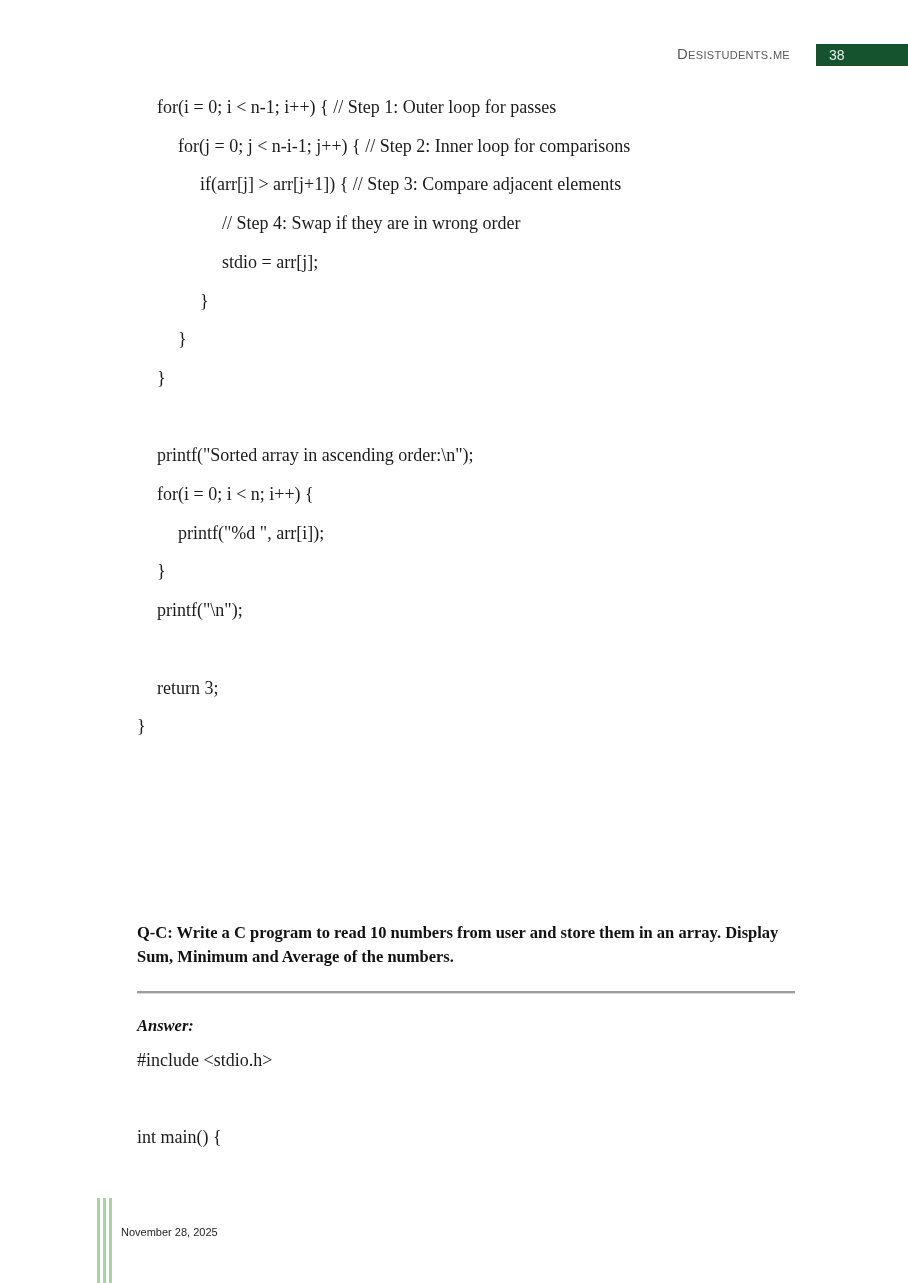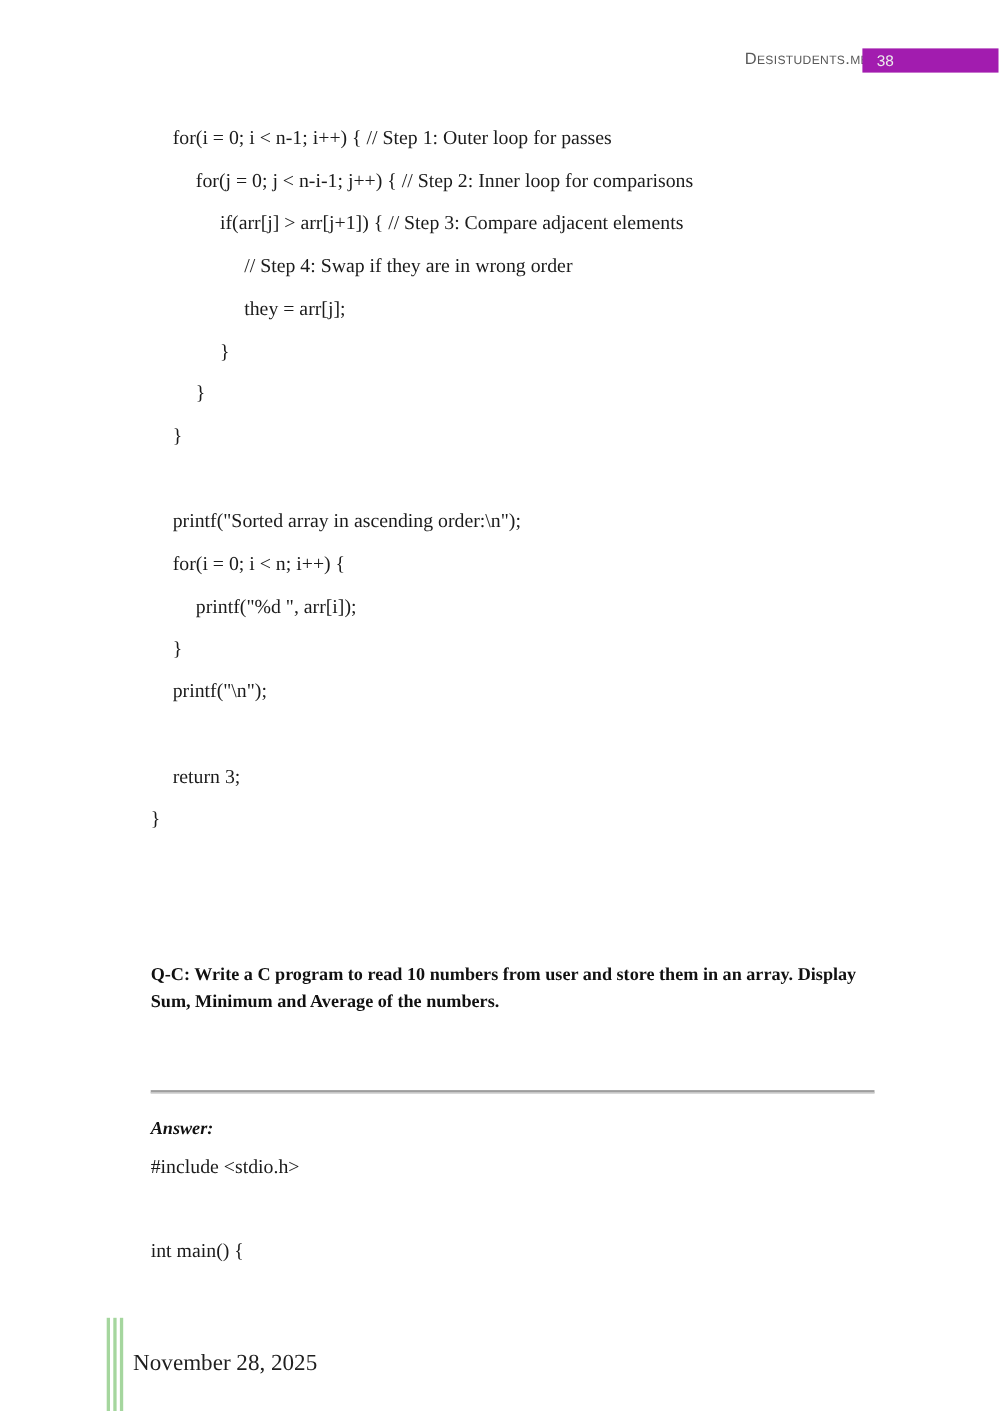--- a/index.html
+++ b/index.html
@@ -22,52 +22,52 @@
     font-family: "Liberation Sans", sans-serif;
     font-variant: small-caps;
     font-size: 15px;
     letter-spacing: 0.3px;
     color: #595959;
   }
   .page-badge {
     position: absolute;
     top: 44px;
     right: 0;
-    width: 124px;
+    width: 92px;
     height: 22px;
-    background: #a21caf;
+    background: #14532d;
     color: #ececec;
     font-family: "Liberation Sans", sans-serif;
     font-size: 14px;
     line-height: 22px;
     padding-left: 13px;
     margin-left: 36px;
   }
 
   
   .code-block {
     position: absolute;
     left: 137px;
     width: 720px;
     font-size: 18px;
     line-height: 38.7px;
   }
-  .code-block-1 { top: 106px; }
+  .code-block-1 { top: 88px; }
   .code-line { min-height: 38.7px; white-space: pre; }
   .ind0 { padding-left: 0; }
   .ind1 { padding-left: 20px; }
   .ind2 { padding-left: 41px; }
   .ind3 { padding-left: 63px; }
   .ind4 { padding-left: 85px; }
 
   
   .question {
     position: absolute;
     left: 137px;
-    top: 874px;
+    top: 921px;
     width: 662px;
     font-size: 16.5px;
     font-weight: bold;
     line-height: 23.5px;
     color: #111111;
   }
 
   
   .section-divider {
     position: absolute;
@@ -102,41 +102,41 @@
   }
   .accent-line {
     width: 3px;
     height: 100%;
     background: #a5d69e;
   }
   .footer-date {
     position: absolute;
     left: 121px;
     top: 1226px;
-    font-family: Liberation Serif, serif;
-    font-size: 21px;
+    font-family: Liberation Sans, sans-serif;
+    font-size: 11px;
     color: #1f1f1f;
   }
 </style>
 </head>
 <body>
 
 <div class="page">
 
   <div class="site-name">Desistudents.me</div>
   <div class="page-badge">
     <span>38</span>
   </div>
 
   <div class="code-block code-block-1">
     <div class="code-line ind1">for(i = 0; i &lt; n-1; i++) { // Step 1: Outer loop for passes</div>
     <div class="code-line ind2">for(j = 0; j &lt; n-i-1; j++) { // Step 2: Inner loop for comparisons</div>
     <div class="code-line ind3">if(arr[j] &gt; arr[j+1]) { // Step 3: Compare adjacent elements</div>
     <div class="code-line ind4">// Step 4: Swap if they are in wrong order</div>
-    <div class="code-line ind4">they = arr[j];</div>
+    <div class="code-line ind4">stdio = arr[j];</div>
     <div class="code-line ind3">}</div>
     <div class="code-line ind2">}</div>
     <div class="code-line ind1">}</div>
     <div class="code-line ind0"></div>
     <div class="code-line ind1">printf("Sorted array in ascending order:\n");</div>
     <div class="code-line ind1">for(i = 0; i &lt; n; i++) {</div>
     <div class="code-line ind2">printf("%d ", arr[i]);</div>
     <div class="code-line ind1">}</div>
     <div class="code-line ind1">printf("\n");</div>
     <div class="code-line ind0"></div>

